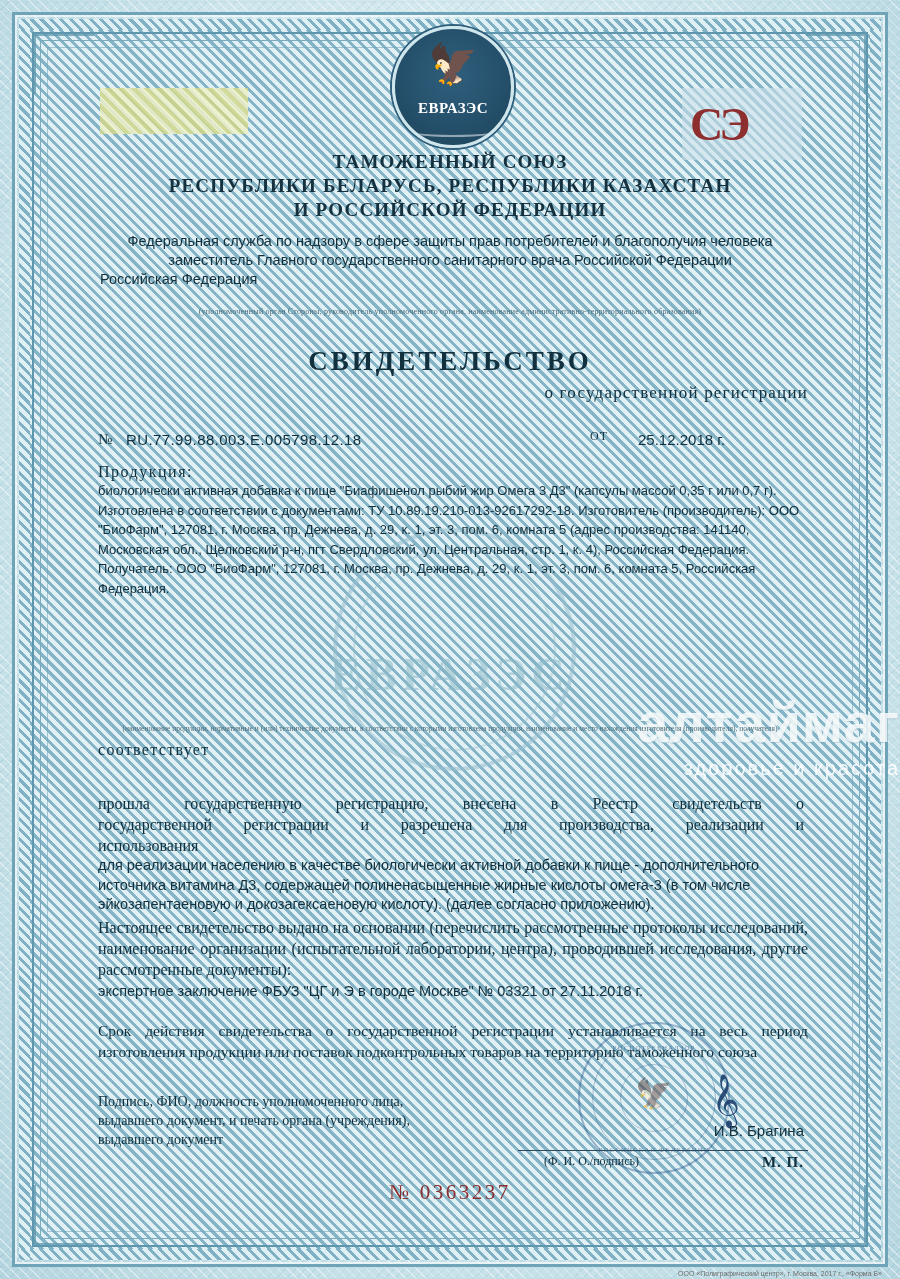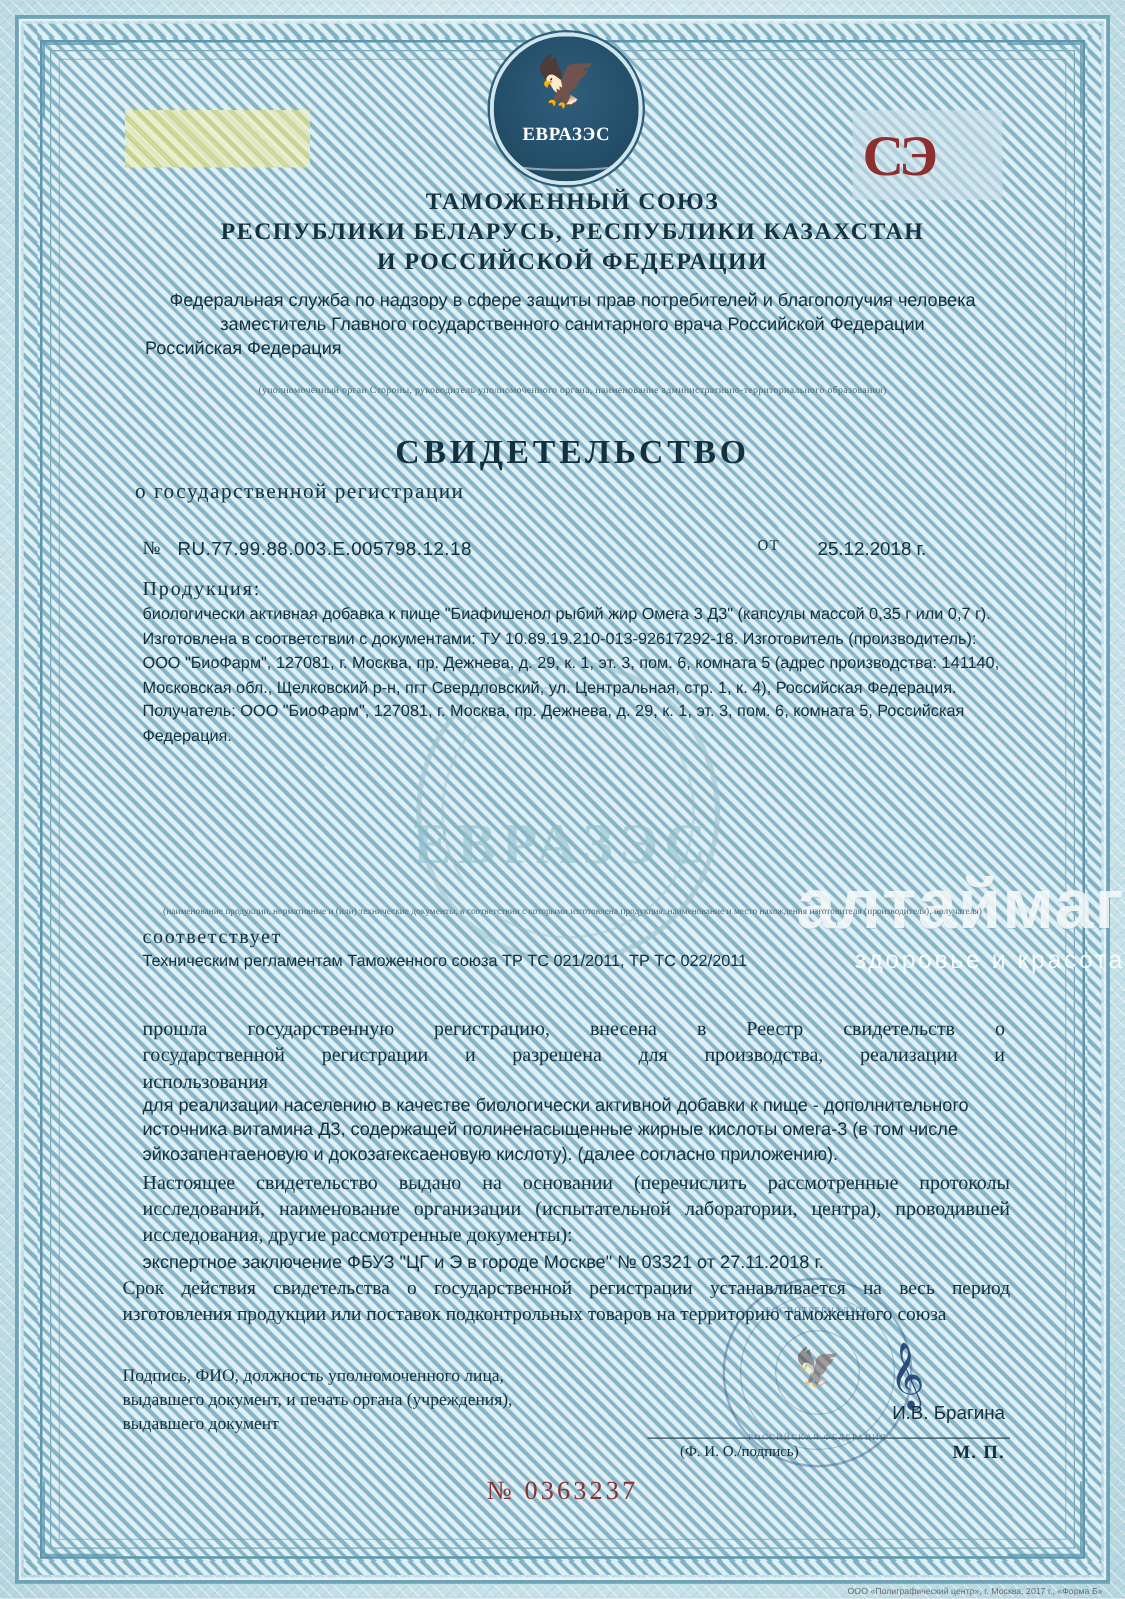--- a/index.html
+++ b/index.html
@@ -218,21 +218,21 @@
     font-size: 46px;
     line-height: 46px;
     font-weight: bold;
     color: #8e2f2f;
     letter-spacing: -4px;
   }
 
   
   .content {
     position: absolute;
-    left: 108px;
+    left: 92px;
     right: 92px;
     top: 150px;
   }
   .ts-title {
     text-align: center;
     font-family: "Liberation Serif", serif;
     font-weight: bold;
     color: #15313f;
     letter-spacing: 1.2px;
   }
@@ -266,21 +266,21 @@
     margin-top: 30px;
     text-align: center;
     font-family: "Liberation Serif", serif;
     font-weight: bold;
     font-size: 27px;
     letter-spacing: 3px;
     color: #12303e;
   }
   .cert-sub {
     margin-top: 6px;
-    text-align: left;
+    text-align: right;
     font-family: "Liberation Serif", serif;
     font-size: 17px;
     letter-spacing: 1.2px;
     color: #12303e;
   }
 
   .numline {
     margin-top: 26px;
     position: relative;
     height: 24px;
@@ -596,21 +596,20 @@
       <span class="otval">25.12.2018 г.</span>
     </div>
 
     <div class="sec-label">Продукция:</div>
     <div class="body-text">биологически активная добавка к пище "Биафишенол рыбий жир Омега 3 Д3" (капсулы массой 0,35 г или 0,7 г). Изготовлена в соответствии с документами: ТУ 10.89.19.210-013-92617292-18. Изготовитель (производитель): ООО "БиоФарм", 127081, г. Москва, пр. Дежнева, д. 29, к. 1, эт. 3, пом. 6, комната 5 (адрес производства: 141140, Московская обл., Щелковский р-н, пгт Свердловский, ул. Центральная, стр. 1, к. 4), Российская Федерация. Получатель: ООО "БиоФарм", 127081, г. Москва, пр. Дежнева, д. 29, к. 1, эт. 3, пом. 6, комната 5, Российская Федерация.</div>
 
     <div style="height:112px"></div>
     <div class="footnote">(наименование продукции, нормативные и (или) технические документы, в соответствии с которыми изготовлена продукция, наименование и место нахождения изготовителя (производителя), получателя)</div>
 
     <div class="sec2-label">соответствует</div>
-    <div class="body-text">Техническим регламентам Таможенного союза ТР ТС 021/2011, ТР ТС 022/2011</div>
 
     <div style="height:34px"></div>
 
     <div class="justified spread">прошла государственную регистрацию, внесена в Реестр свидетельств о</div>
     <div class="justified spread">государственной регистрации и разрешена для производства, реализации и</div>
     <div class="justified">использования</div>
 
     <div class="sans-block">для реализации населению в качестве биологически активной добавки к пище - дополнительного источника витамина Д3, содержащей полиненасыщенные жирные кислоты омега-3 (в том числе эйкозапентаеновую и докозагексаеновую кислоту). (далее согласно приложению).</div>
 
     <div class="serif-block" style="margin-top:2px;">Настоящее свидетельство выдано на основании (перечислить рассмотренные протоколы исследований, наименование организации (испытательной лаборатории, центра), проводившей исследования, другие рассмотренные документы):</div>

